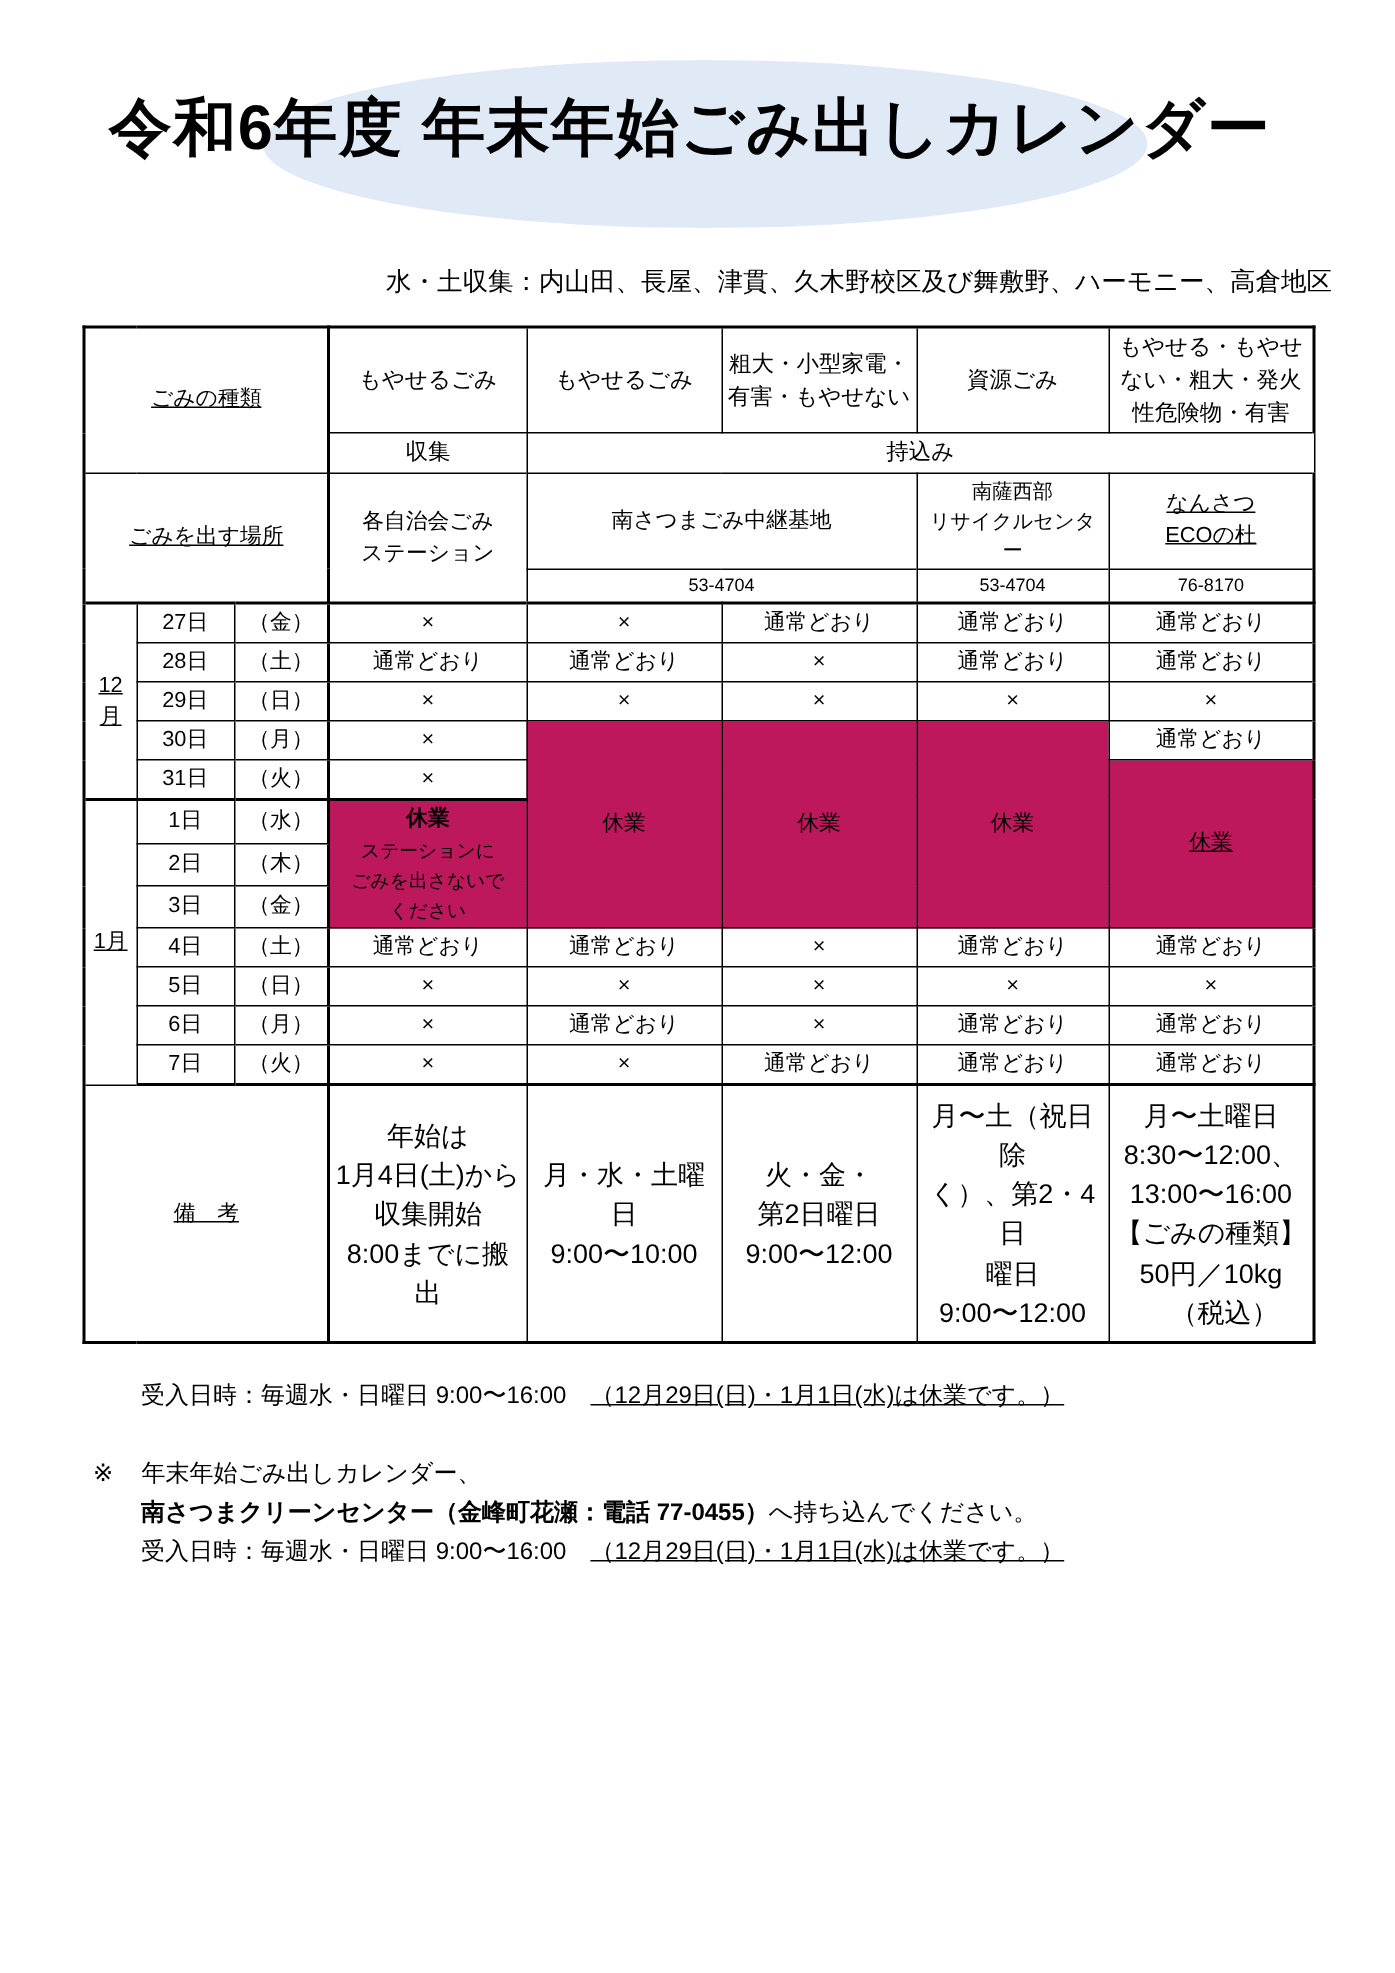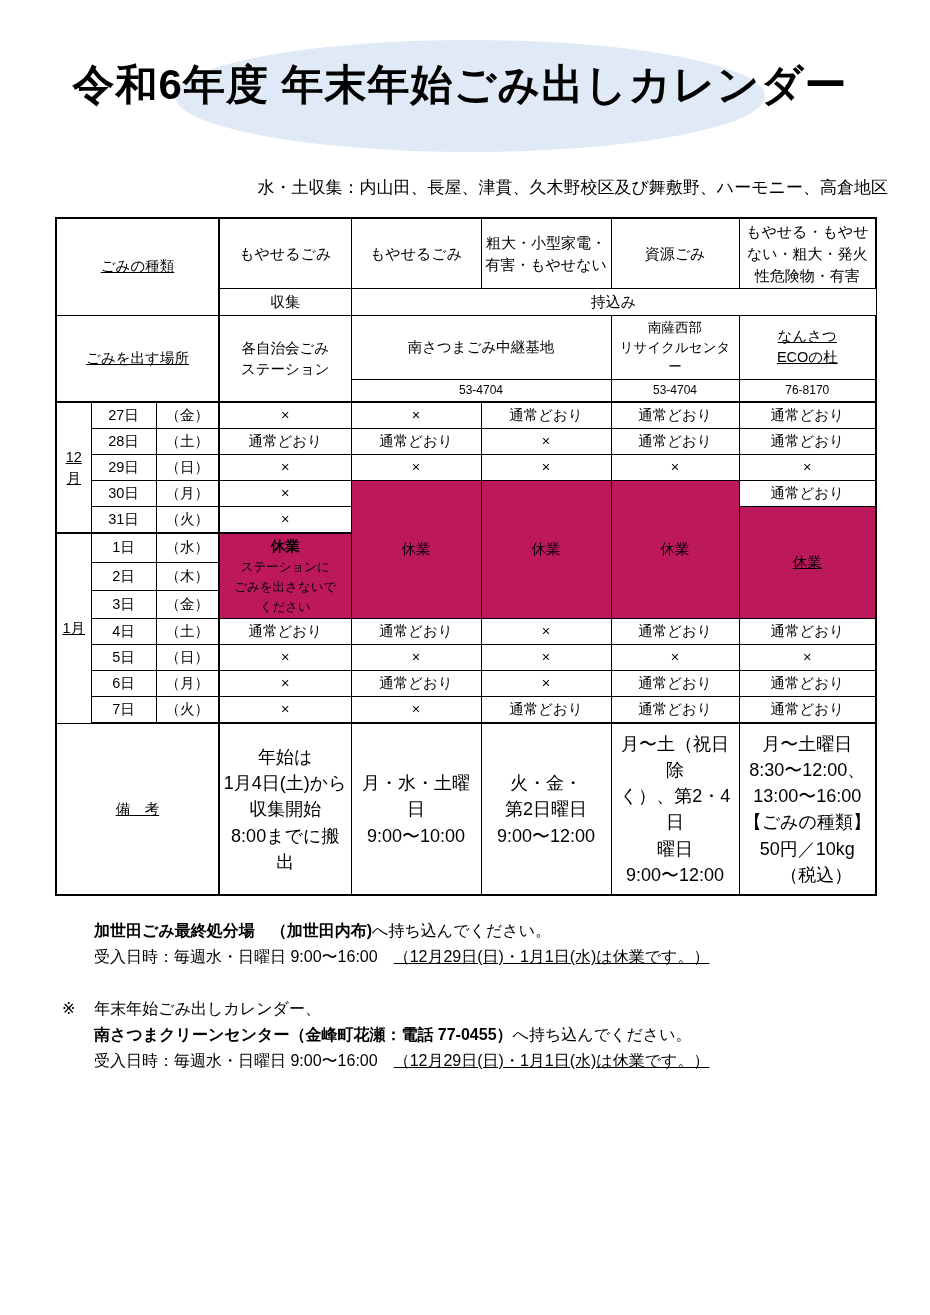--- a/index.html
+++ b/index.html
@@ -318,23 +318,20 @@
       <span style="display:inline-block;padding-left:18px">（税込）</span>
     </td>
   </tr>
 </tbody>
     </table>
 </div>
 
 <div class="footnotes">
 
   <div class="fn-block">
-    <div class="fn-line2">
-      <span>加世田ごみ最終処分場　（加世田内布)</span><span class="normal">へ持ち込んでください。</span>
-    </div>
     <div class="fn-line3">
       <span>受入日時：毎週水・日曜日 9:00〜16:00　</span><span class="uline">（12月29日(日)・1月1日(水)は休業です。）</span>
     </div>
   </div>
 
   <div class="fn-block">
     <div class="fn-line1">
       <span>※</span>
       <span style="display:inline-block;width:10px"></span>
       <span>年末年始ごみ出しカレンダー、</span>

